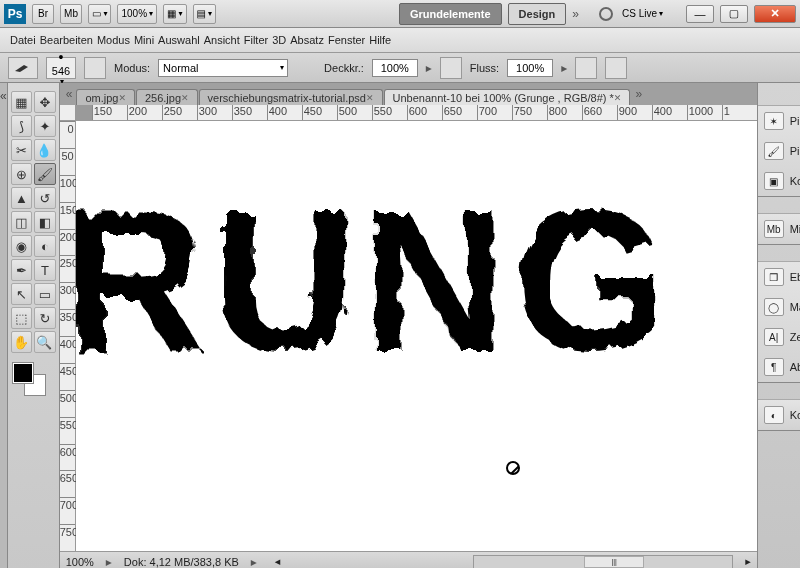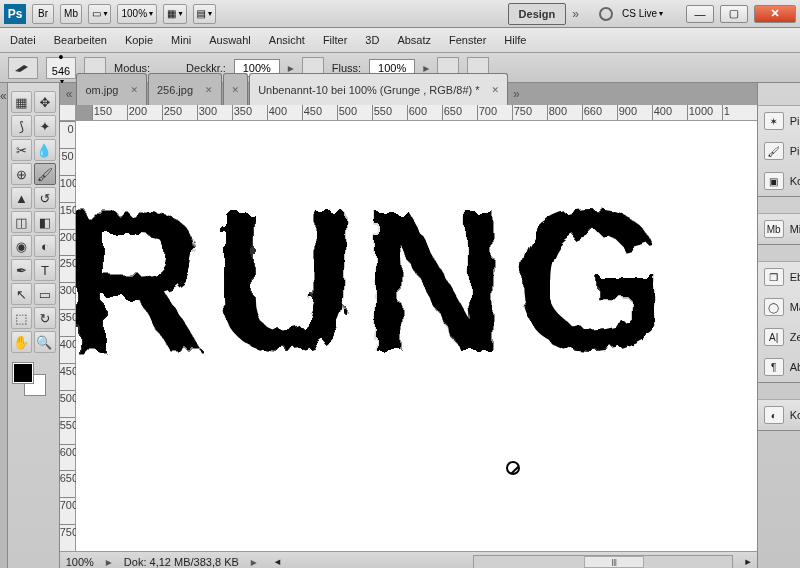--- a/index.html
+++ b/index.html
@@ -7,21 +7,21 @@
 .titlebar { height:28px; background:linear-gradient(#e8e8e8,#d0d0d0); border-bottom:1px solid #888; display:flex; align-items:center; padding:0 4px; gap:6px; }
 .ps-badge { width:22px; height:20px; background:#0a6b9c; color:#fff; display:flex; align-items:center; justify-content:center; font-weight:bold; border-radius:0; font-size:12px; }
 .tb-btn { height:20px; min-width:22px; padding:0 3px; background:linear-gradient(#f0f0f0,#d8d8d8); border:1px solid #999; border-radius:2px; display:flex; align-items:center; justify-content:center; font-size:10px; }
 .tb-drop::after { content:"▾"; font-size:8px; margin-left:2px; }
 .workspace-tab { height:22px; padding:0 10px; background:#888; color:#fff; border:1px solid #666; display:flex; align-items:center; font-weight:bold; border-radius:2px; }
 .workspace-tab.light { background:#d8d8d8; color:#333; }
 .chev { font-size:12px; color:#555; }
 .spacer { flex:1; }
 .win-ctrl { width:28px; height:18px; border:1px solid #888; display:flex; align-items:center; justify-content:center; background:linear-gradient(#f5f5f5,#ddd); border-radius:2px; }
 .win-close { width:42px; background:linear-gradient(#f08060,#d04020); color:#fff; font-weight:bold; }
-.menubar { height:22px; background:linear-gradient(#eaeaea,#dadada); border-bottom:1px solid #999; display:flex; align-items:center; padding:12px 10px; gap:18px; color:#222; }
+.menubar { height:22px; background:linear-gradient(#eaeaea,#dadada); border-bottom:1px solid #999; display:flex; align-items:center; padding:12px 10px; gap:4px; color:#222; }
 .menubar span { cursor:default; }
 .optbar { height:30px; background:linear-gradient(#d8d8d8,#c8c8c8); border-bottom:1px solid #888; display:flex; align-items:center; padding:0 8px; gap:8px; }
 .brush-icon { width:30px; height:22px; border:1px solid #999; background:#e0e0e0; display:flex; align-items:center; justify-content:center; }
 .brush-icon svg { width:18px; height:10px; }
 .size-swatch { width:30px; height:22px; border:1px solid #999; background:#eee; display:flex; flex-direction:column; align-items:center; justify-content:center; font-size:8px; }
 .toggle { width:22px; height:22px; border:1px solid #999; background:#e0e0e0; }
 .label { color:#222; }
 .select { height:18px; min-width:130px; background:#fff; border:1px solid #888; padding:0 14px 0 4px; display:flex; align-items:center; position:relative; }
 .select::after { content:"▾"; position:absolute; right:3px; font-size:8px; }
 .numbox { height:18px; width:46px; background:#fff; border:1px solid #888; display:flex; align-items:center; justify-content:center; }
@@ -30,21 +30,21 @@
 .toolcol .chev { color:#444; }
 .toolbox { width:52px; background:linear-gradient(#d8d8d8,#c8c8c8); border-right:1px solid #888; padding:8px 3px; display:flex; flex-direction:column; gap:2px; }
 .toolrow { display:flex; gap:2px; }
 .tool { width:22px; height:22px; border:1px solid #aaa; background:linear-gradient(#e8e8e8,#d0d0d0); display:flex; align-items:center; justify-content:center; font-size:13px; color:#333; border-radius:2px; }
 .tool.active { background:linear-gradient(#c0c0c0,#a8a8a8); border-color:#666; }
 .swatches { margin-top:8px; position:relative; height:34px; }
 .fg-sw { position:absolute; width:20px; height:20px; background:#000; border:1px solid #fff; outline:1px solid #888; left:2px; top:0; }
 .bg-sw { position:absolute; width:20px; height:20px; background:#fff; border:1px solid #fff; outline:1px solid #888; left:14px; top:12px; }
 .docarea { flex:1; display:flex; flex-direction:column; background:#9a9a9a; }
 .tabs { height:22px; background:#a0a0a0; display:flex; align-items:flex-end; padding-left:2px; }
-.tab { height:32px; padding:0 8px; background:#bcbcbc; border:1px solid #7a7a7a; border-bottom:none; margin-right:1px; display:flex; align-items:center; gap:12px; font-size:10px; color:#333; border-radius:3px 3px 0 0; }
+.tab { height:16px; padding:0 8px; background:#bcbcbc; border:1px solid #7a7a7a; border-bottom:none; margin-right:1px; display:flex; align-items:center; gap:0; font-size:10px; color:#333; border-radius:3px 3px 0 0; }
 .tab.active { background:#e2e2e2;margin-top:20px; }
 .tab .x { font-size:9px; color:#666; }
 .ruler-h { height:16px; background:#eee; border-bottom:1px solid #999; display:flex; overflow:hidden; font-size:8px; color:#444; position:relative; margin-left:16px; }
 .ruler-h div { border-left:1px solid #888; width:35px; padding-left:1px; height:100%; }
 .canvas-wrap { flex:1; display:flex; overflow:hidden; }
 .ruler-v { width:16px; background:#eee; border-right:1px solid #999; display:flex; flex-direction:column; font-size:8px; color:#444; }
 .ruler-v div { border-top:1px solid #888; height:35px; padding:1px 1px 0 0; writing-mode:horizontal-tb; text-align:right; }
 .canvas { flex:1; background:#fff; position:relative; overflow:hidden; }
 .grunge { position:absolute; top:60px; left:-14px; font-family:"Impact","Arial Black",sans-serif; font-size:200px; font-weight:900; letter-spacing:6px; color:#000; line-height:1; filter:url(#grungef); }
 .cursor { position:absolute; left:430px; top:340px; width:14px; height:14px; border:2px solid #000; border-radius:50%; }
@@ -71,35 +71,36 @@
 
 <div class="titlebar">
   <div class="ps-badge">Ps</div>
   <div class="tb-btn">Br</div>
   <div class="tb-btn">Mb</div>
   <div class="tb-btn tb-drop">▭</div>
   <div class="tb-btn tb-drop">100%</div>
   <div class="tb-btn tb-drop">▦</div>
   <div class="tb-btn tb-drop">▤</div>
   <div class="spacer"></div>
+  <div class="workspace-tab">Grundelemente</div>
   <div class="workspace-tab light">Design</div>
   <span class="chev">»</span>
   <div style="width:8px"></div>
   <span style="width:14px;height:14px;border:2px solid #666;border-radius:50%"></span>
   <span class="tb-btn tb-drop" style="border:none;background:none">CS Live</span>
   <div style="width:8px"></div>
   <div class="win-ctrl">—</div>
   <div class="win-ctrl">▢</div>
   <div class="win-ctrl win-close">✕</div>
 </div>
 
 <div class="menubar">
   <span>Datei</span>
   <span>Bearbeiten</span>
-  <span>Kopie</span>
+  <span>Modus</span>
   <span>Mini</span>
   <span>Auswahl</span>
   <span>Ansicht</span>
   <span>Filter</span>
   <span>3D</span>
   <span>Absatz</span>
   <span>Fenster</span>
   <span>Hilfe</span>
 </div>
 
@@ -108,20 +109,23 @@
       <svg viewBox="0 0 18 10">
         <path d="M1 8 L10 2 L14 4 L6 9 Z" fill="#333"></path>
       </svg>
     </div>
   <div class="size-swatch tb-drop">
       <span style="font-size:14px">•</span>
       <span>546</span>
     </div>
   <div class="toggle"></div>
   <span class="label">Modus:</span>
+  <div class="select">
+      <span>Normal</span>
+    </div>
   <div style="width:20px"></div>
   <span class="label">Deckkr.:</span>
   <div class="numbox">100%</div>
   <span class="chev">▸</span>
   <div class="toggle"></div>
   <span class="label">Fluss:</span>
   <div class="numbox">100%</div>
   <span class="chev">▸</span>
   <div class="toggle"></div>
   <div class="toggle"></div>
@@ -187,20 +191,21 @@
       <span class="chev" style="align-self:center;margin:0 4px">«</span>
       <div class="tab">
           <span>om.jpg</span>
           <span class="x">✕</span>
         </div>
       <div class="tab">
           <span>256.jpg</span>
           <span class="x">✕</span>
         </div>
       <div class="tab">
+          <span>verschiebungsmatrix-tutorial.psd</span>
           <span class="x">✕</span>
         </div>
       <div class="tab active">
           <span>Unbenannt-10 bei 100% (Grunge  , RGB/8#) *</span>
           <span class="x">✕</span>
         </div>
       <span class="chev" style="align-self:center;margin:0 4px">»</span>
     </div>
     <div style="display:flex">
       <div style="width:16px;height:16px;background:#eee;border-right:1px solid #999;border-bottom:1px solid #999"></div>

